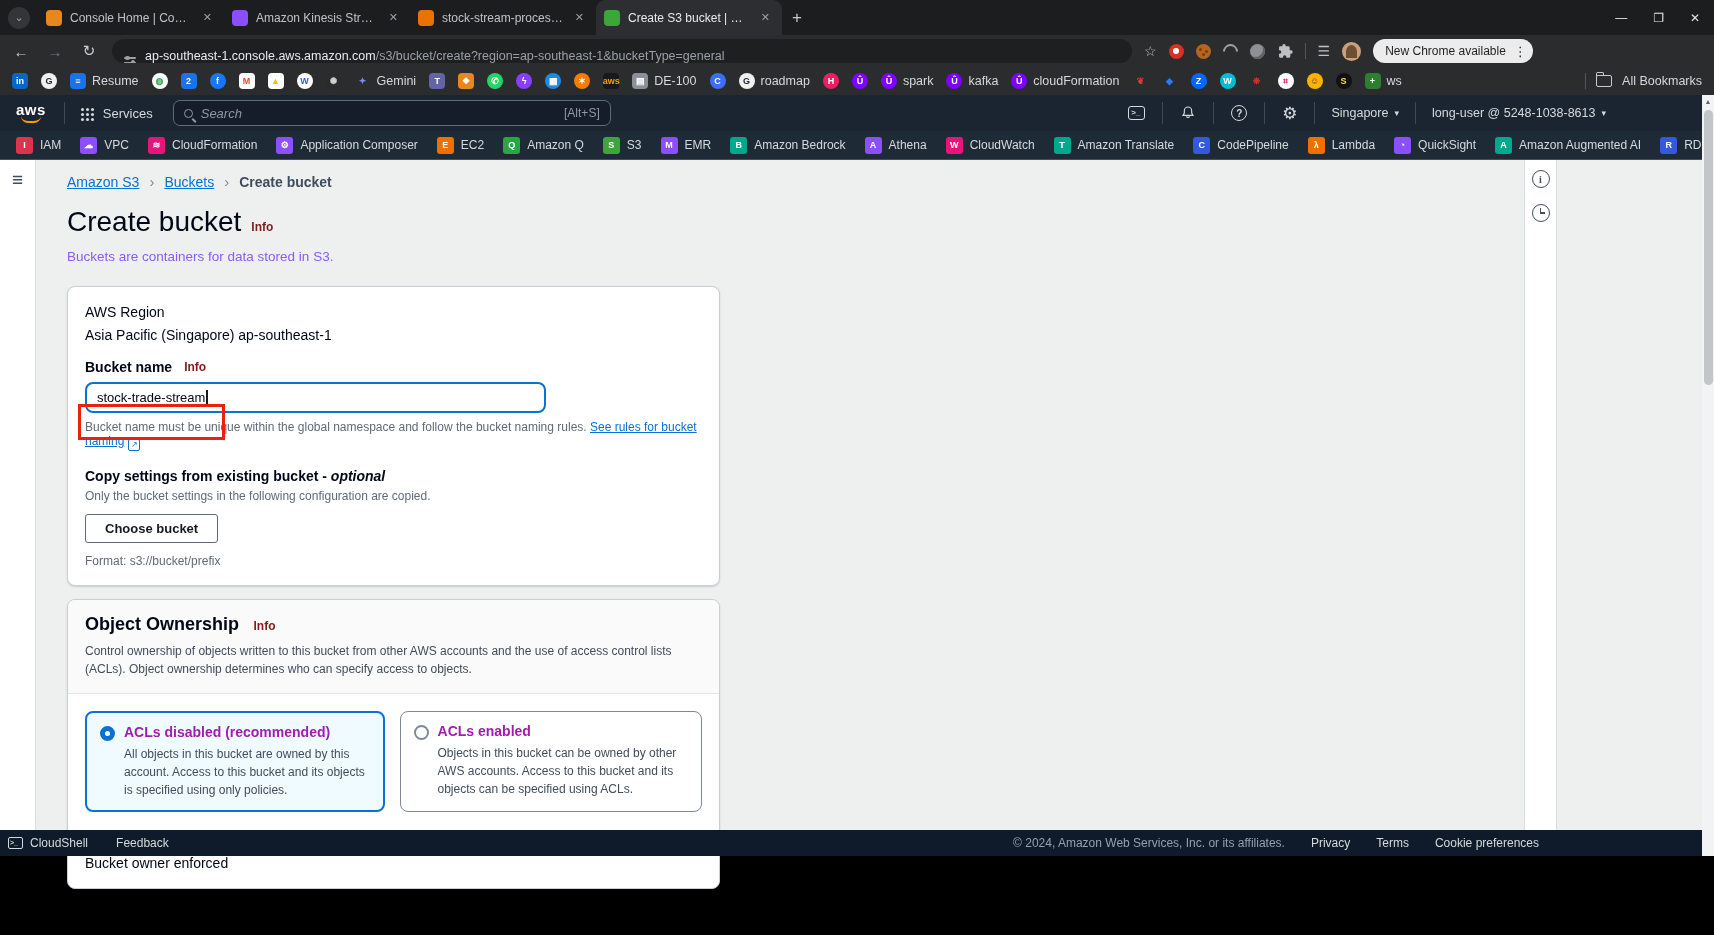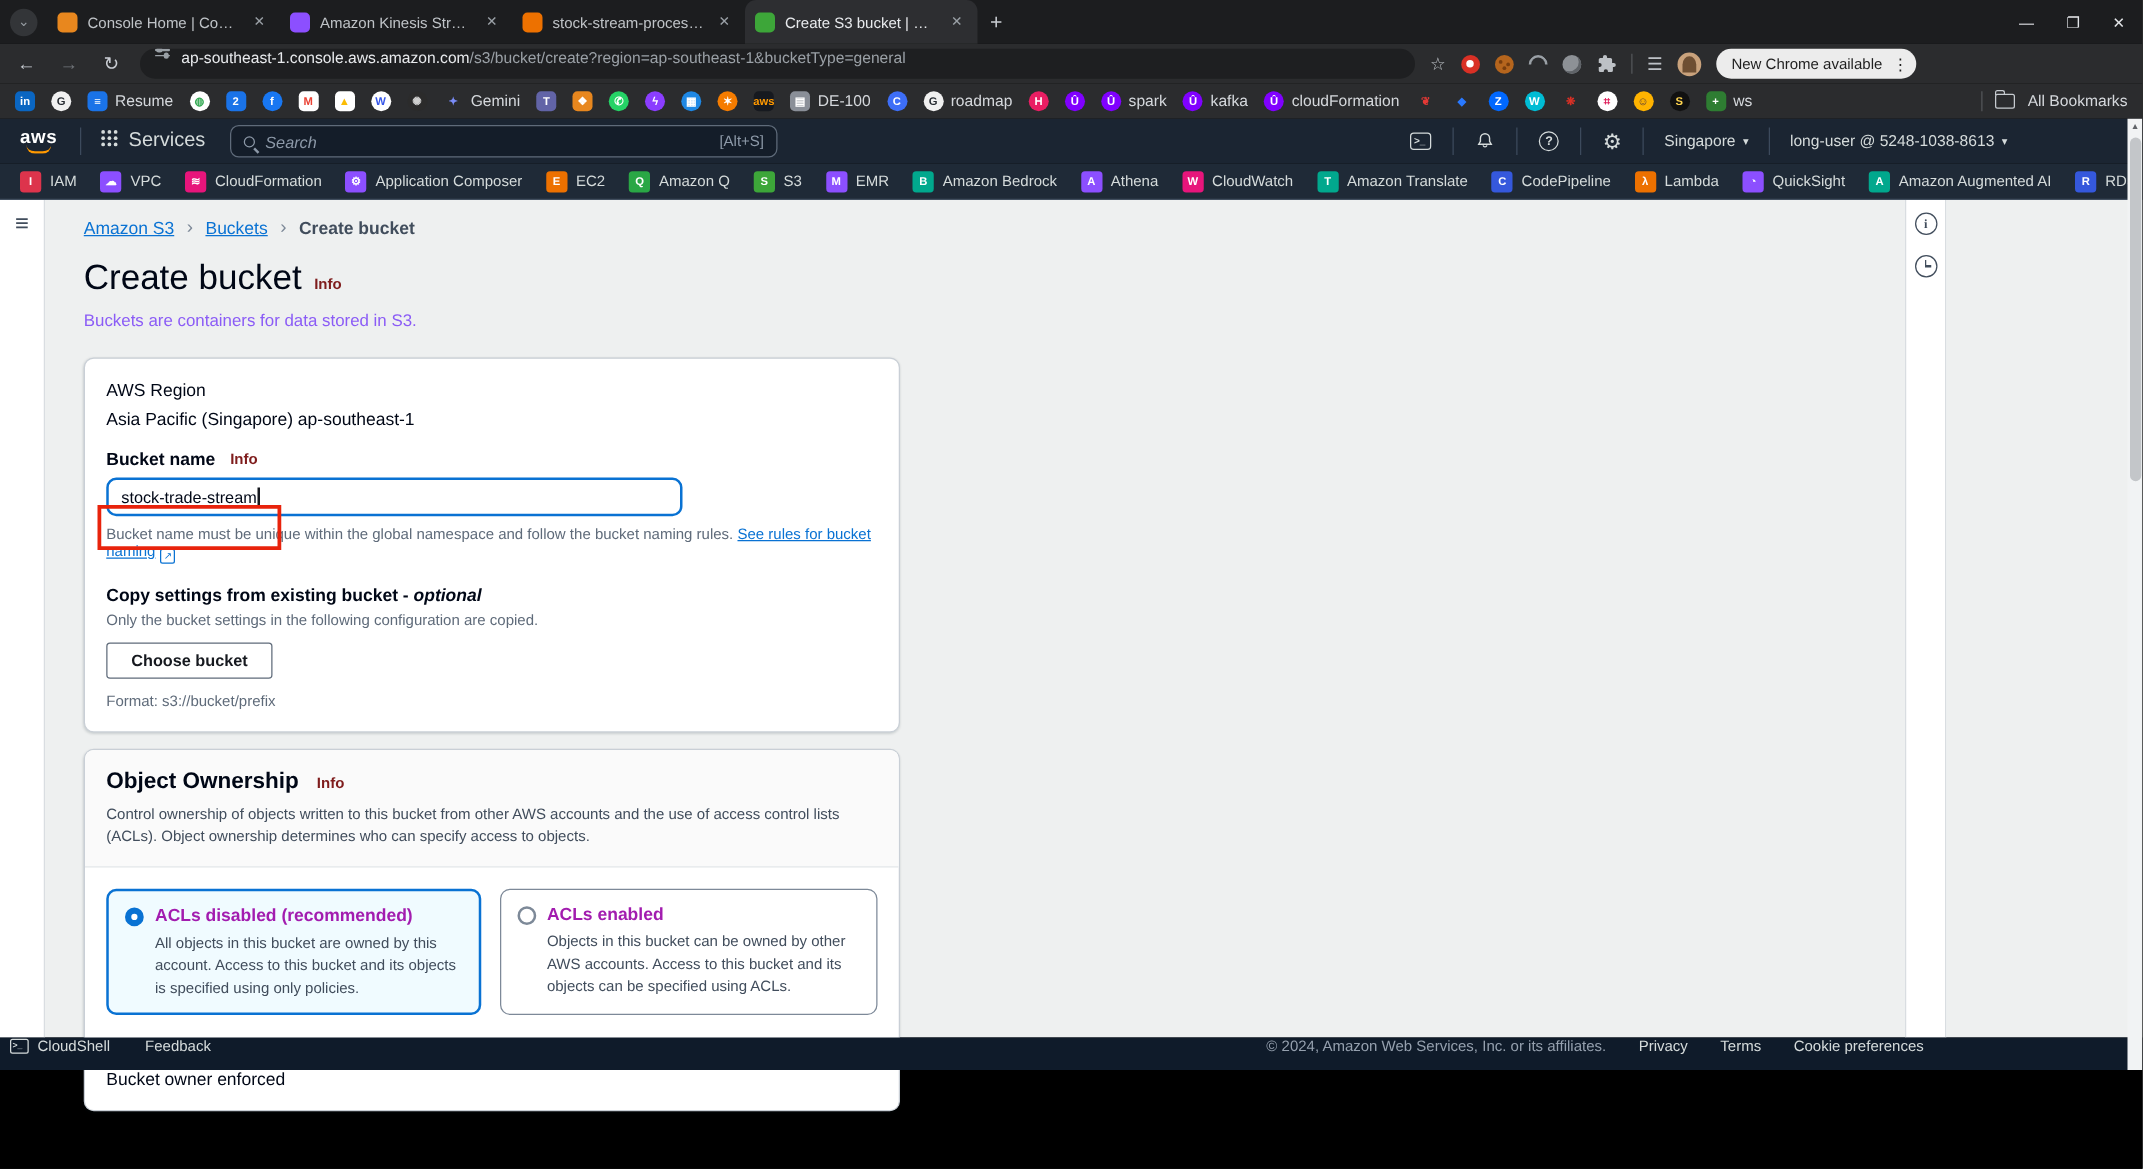--- a/index.html
+++ b/index.html
@@ -15,21 +15,21 @@
   .favicon{width:16px;height:16px;border-radius:4px;flex:0 0 16px;display:flex;align-items:center;justify-content:center;font-size:9px;font-weight:bold;color:#fff}
   .tab-title{flex:1;white-space:nowrap;overflow:hidden;text-overflow:ellipsis}
   .tab-close{color:#9aa0a6;font-size:11px;padding:2px 4px;border-radius:50%}
   .newtab-btn{color:#c7cbd0;font-size:17px;margin-left:10px}
   .wincontrols{position:absolute;right:14px;top:0;height:35px;display:flex;align-items:center;gap:26px;color:#e3e5e8;font-size:12px}
 
   
   .toolbar{position:absolute;top:35px;left:0;right:0;height:32px;background:#2b2c2e;display:flex;align-items:center;padding:0 10px;gap:12px}
   .navbtn{color:#c8ccd2;font-size:15px;width:22px;text-align:center}
   .navbtn.dim{color:#72767b}
-  .urlpill{width:1020px;height:24px;background:#1e1f21;border-radius:12px;display:flex;align-items:flex-start;padding:0 12px;gap:9px;font-size:12.5px;overflow:hidden;white-space:nowrap}
+  .urlpill{width:1020px;height:24px;background:#1e1f21;border-radius:12px;display:flex;align-items:flex-end;padding:0 12px;gap:9px;font-size:12.5px;overflow:hidden;white-space:nowrap}
   .siteinfo{display:inline-flex;flex-direction:column;gap:3px;width:12px}
   .siteinfo i{height:1.5px;background:#9aa0a6;border-radius:2px;position:relative;display:block}
   .siteinfo i::after{content:"";position:absolute;top:-1.5px;width:4.5px;height:4.5px;border-radius:50%;background:#9aa0a6}
   .siteinfo i:nth-child(1)::after{left:1px}.siteinfo i:nth-child(2)::after{right:1px}
   .url-host{color:#e8eaed}
   .url-path{color:#9aa0a6}
   .tool-ic{color:#bdc1c6;font-size:14px}
   .ext-red{width:15px;height:15px;border-radius:50%;background:#d93025;position:relative}
   .ext-red::after{content:"";position:absolute;inset:4.5px;background:#fff;border-radius:50%}
   .ext-cookie{width:15px;height:15px;border-radius:50%;background:#b5651d;position:relative}
@@ -50,21 +50,21 @@
   .bm-right{margin-left:auto;display:flex;align-items:center;gap:10px}
   .folder-ic{width:16px;height:12px;border:1.5px solid #c7cbd0;border-radius:2px;position:relative}
   .folder-ic::before{content:"";position:absolute;top:-4px;left:-1px;width:6px;height:3px;border:1.5px solid #c7cbd0;border-bottom:none;border-radius:2px 2px 0 0}
 
   
   .awsnav{position:absolute;top:95px;left:0;right:0;height:36px;background:#1b2532;display:flex;align-items:center;color:#d5dbdb;font-size:13px}
   .awslogo{margin:0 18px 0 16px;display:flex;flex-direction:column;align-items:center}
   .awslogo b{color:#fff;font-size:15px;line-height:13px;letter-spacing:.5px}
   .awslogo i{width:20px;height:7px;border-bottom:2px solid #f90;border-radius:0 0 12px 12px;display:block}
   .nav-sep{width:1px;height:22px;background:#3c4a5c}
-  .services{display:flex;align-items:flex-start;gap:9px;padding:0 16px;font-size:16px}
+  .services{display:flex;align-items:flex-end;gap:9px;padding:0 16px;font-size:13px}
   .grid-icon{width:13px;height:13px;position:relative}
   .grid-icon b{position:absolute;width:3px;height:3px;border-radius:50%;background:#d5dbdb;left:0;top:0;box-shadow:5px 0 0 #d5dbdb,10px 0 0 #d5dbdb,0 5px 0 #d5dbdb,5px 5px 0 #d5dbdb,10px 5px 0 #d5dbdb,0 10px 0 #d5dbdb,5px 10px 0 #d5dbdb,10px 10px 0 #d5dbdb}
   .awssearch{width:438px;height:26px;border:1px solid #5f6b7a;border-radius:7px;background:#141d29;display:flex;align-items:center;gap:8px;padding:0 10px;margin-left:4px}
   .mag{width:9px;height:9px;border:1.6px solid #8d99a8;border-radius:50%;position:relative;flex:0 0 9px}
   .mag::after{content:"";position:absolute;left:8px;top:8px;width:5px;height:1.6px;background:#8d99a8;transform:rotate(45deg);transform-origin:0 0}
   .awssearch .ph{color:#8d99a8;font-style:italic}
   .awssearch .kbd{margin-left:auto;color:#8d99a8;font-size:12px}
   .awsnav-right{margin-left:auto;display:flex;align-items:center;gap:0;padding-right:92px}
   .nav-ic{padding:0 17px;color:#d5dbdb;font-size:14px;display:flex;align-items:center}
   .termbox{width:17px;height:14px;border:1.5px solid #d5dbdb;border-radius:3px;font-size:8px;line-height:11px;text-align:left;padding-left:2px;font-weight:bold}
@@ -128,21 +128,21 @@
   .radio.on{border:5px solid #0972d3}
   .opt-title{font-size:14px;font-weight:bold;color:#a21caf}
   .opt-desc{margin-top:5px;font-size:12px;color:#414d5c;line-height:1.5}
   .own-label{margin-top:19px;font-size:13px;color:#5f6b7a}
   .own-value{margin-top:9px;font-size:14px;color:#000716}
 
   
   .redbox{position:absolute;left:78px;top:404px;width:147px;height:36px;border:3px solid #e8230c;z-index:50}
 
   
-  .footer{position:absolute;top:830px;left:0;right:0;height:26px;background:#0f1b2a;display:flex;align-items:flex-start;font-size:12px;color:#d5dbdb;padding:0 175px 0 8px}
+  .footer{position:absolute;top:830px;left:0;right:0;height:26px;background:#0f1b2a;display:flex;align-items:center;font-size:12px;color:#d5dbdb;padding:0 175px 0 8px}
   .footer .cs{display:flex;align-items:center;gap:7px}
   .termbox-sm{width:15px;height:12px;border:1.4px solid #d5dbdb;border-radius:2px;font-size:7px;line-height:9px;padding-left:1px;font-weight:bold}
   .footer .fb{margin-left:28px}
   .foot-right{margin-left:auto;display:flex;align-items:center;gap:26px}
   .foot-right .copy{color:#95a0ae}
   .foot-right a{color:#d5dbdb}
 
   
   .scrollbar{position:absolute;right:0;top:95px;width:12px;height:761px;background:#f1f3f4}
   .sb-up{height:13px;color:#5f6368;font-size:7px;text-align:center;line-height:14px}

